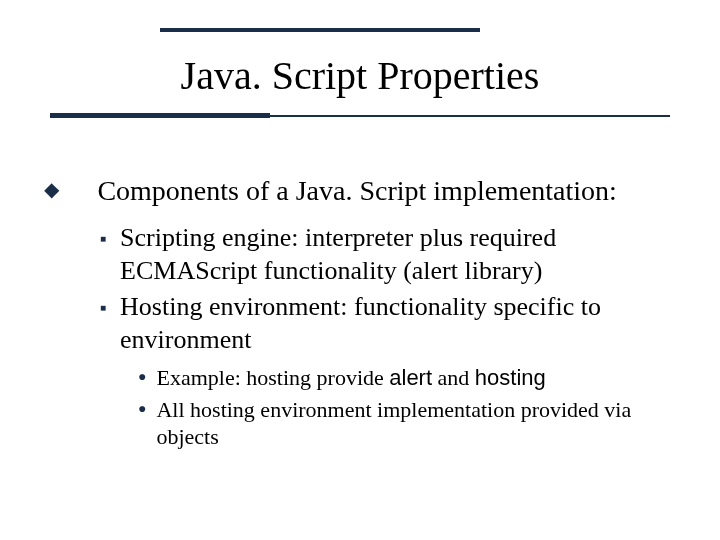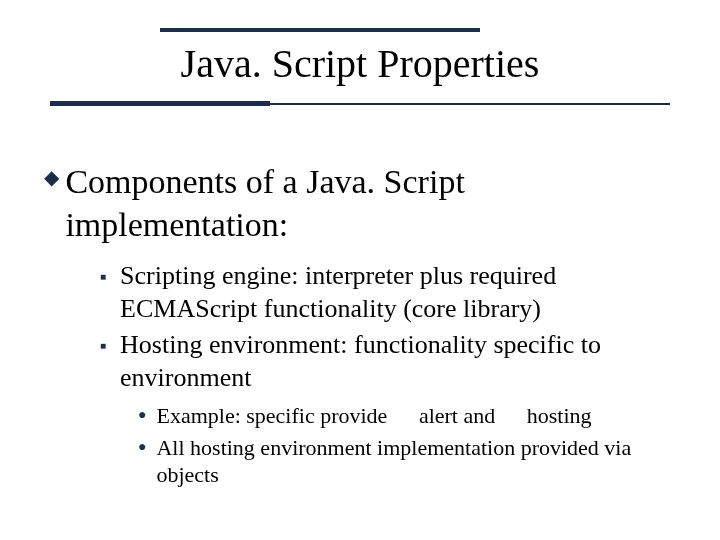--- a/index.html
+++ b/index.html
@@ -26,21 +26,21 @@
     top: 0;
     left: 120px;
     width: 320px;
     height: 4px;
     background: #1a2e4a;
   }
   .title {
     font-size: 40px;
     font-weight: normal;
     text-align: center;
-    padding-top: 12px;
+    padding-top: 24px;
     padding-bottom: 14px;
     color: #000000;
   }
   .bottom-line-wrap {
     position: relative;
     height: 6px;
   }
   .bottom-line-thick {
     position: absolute;
     left: 10px;
@@ -66,22 +66,23 @@
     margin-bottom: 14px;
   }
   .diamond {
     color: #1a2e4a;
     font-size: 20px;
     margin-right: 6px;
     margin-top: 6px;
     line-height: 1;
   }
   .level1-text {
-    font-size: 34px;
+    font-size: 28px;
     line-height: 1.25;
+    margin-left: 32px;
   }
   .sublist {
     margin-left: 56px;
     margin-top: 6px;
   }
   .level2 {
     display: flex;
     align-items: flex-start;
     margin-bottom: 4px;
   }
@@ -110,22 +111,21 @@
     font-size: 14px;
     margin-right: 10px;
     margin-top: 6px;
     line-height: 1;
   }
   .level3-text {
     font-size: 22px;
     line-height: 1.25;
   }
   .mono {
-    font-family: Liberation Serif, serif;
-    margin-left: 26px;
+    font-family: Liberation Sans, sans-serif;
   }
 </style>
 </head>
 <body>
 
 <div class="slide">
   <div class="title-area">
     <div class="top-line"></div>
     <h1 class="title">Java. Script Properties</h1>
     <div class="bottom-line-wrap">
@@ -137,32 +137,32 @@
   <div class="content">
 
     <div class="level1">
       <span class="diamond">◆</span>
       <span class="level1-text">Components of a Java. Script implementation:</span>
     </div>
 
     <div class="sublist">
       <div class="level2">
         <span class="square">■</span>
-        <span class="level2-text">Scripting engine: interpreter plus required ECMAScript functionality (core library)</span>
+        <span class="level2-text">Scripting engine: interpreter plus required ECMAScript functionality (alert library)</span>
       </div>
       <div class="level2">
         <span class="square">■</span>
         <span class="level2-text">Hosting environment: functionality specific to environment</span>
       </div>
 
       <div class="subsublist">
         <div class="level3">
           <span class="dot">●</span>
           <span class="level3-text">
-            <span>Example: specific provide </span><span class="mono">alert</span><span> and </span><span class="mono">hosting</span>
+            <span>Example: hosting provide </span><span class="mono">alert</span><span> and </span><span class="mono">hosting</span>
           </span>
         </div>
         <div class="level3">
           <span class="dot">●</span>
           <span class="level3-text">All hosting environment implementation provided via objects</span>
         </div>
       </div>
     </div>
 
   </div>

